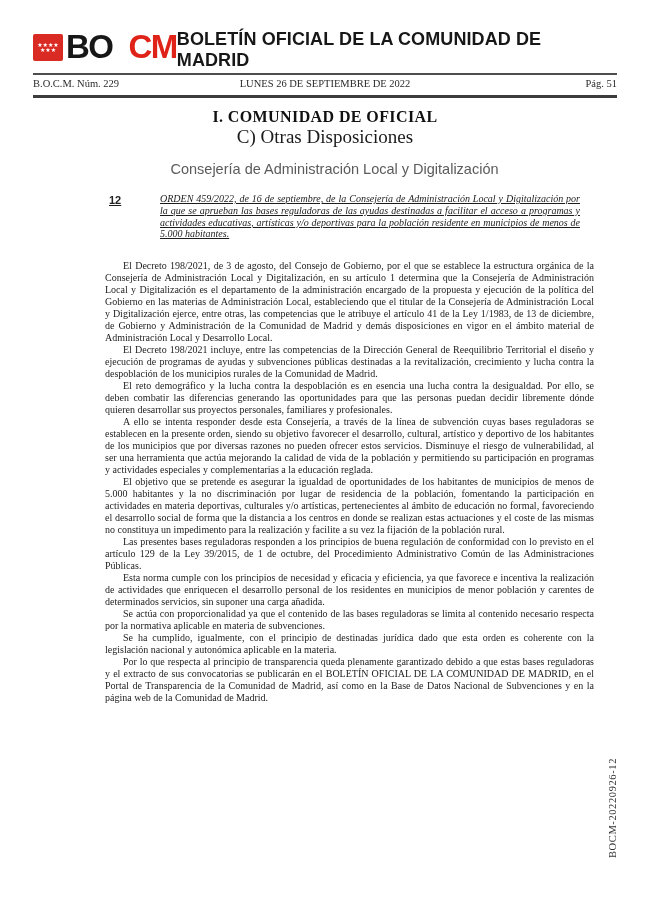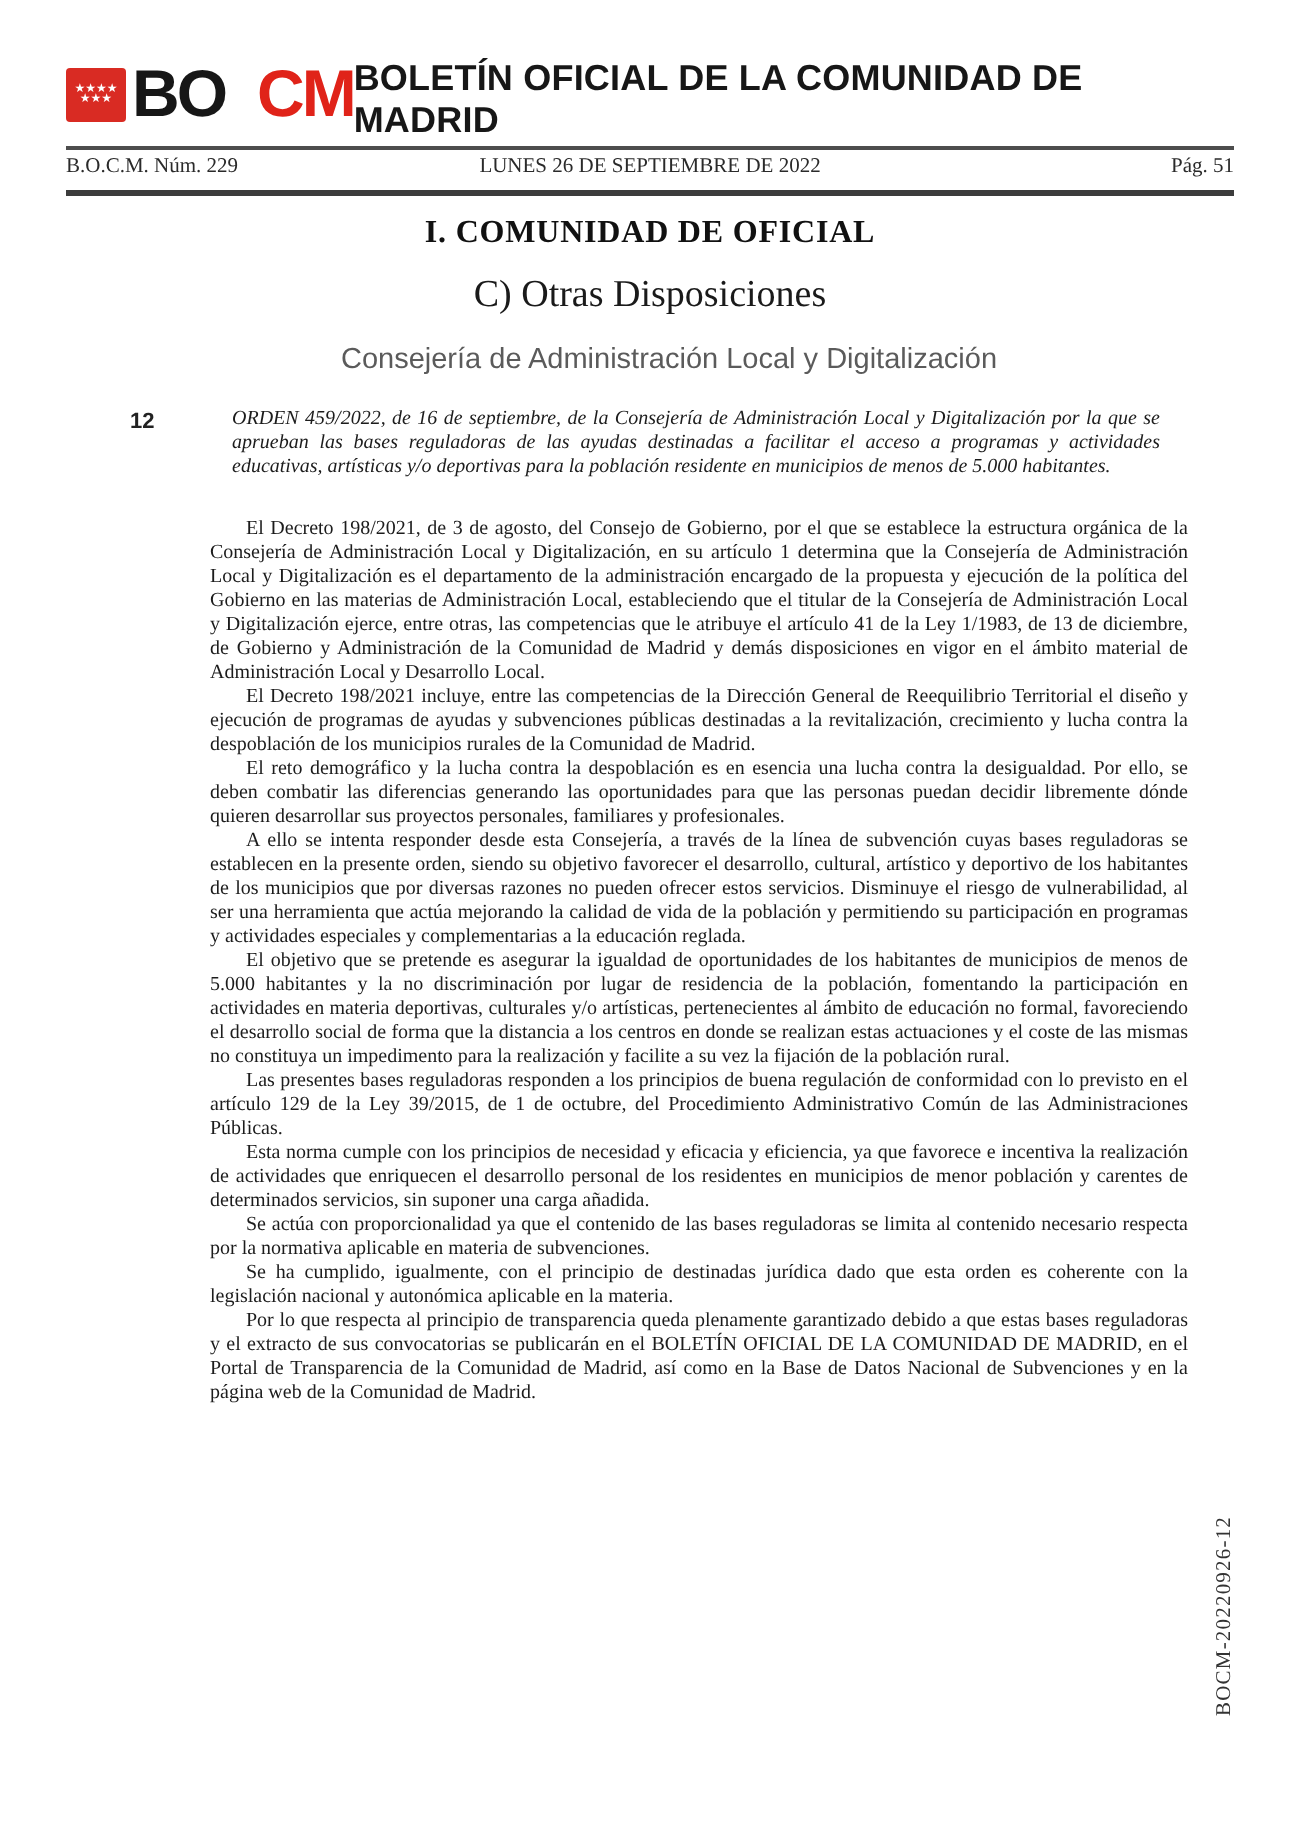--- a/index.html
+++ b/index.html
@@ -46,30 +46,30 @@
   .meta-date  { position:absolute; left:0; right:0; top:0; text-align:center; }
   .meta-page  { position:absolute; right:0; top:0; }
   .rule-2 { height:3px; background:#3c3c3c; margin:3px 33px 0 33px; }
 
   
   .sec-title {
     margin-top:10px; text-align:center; font-weight:bold;
     font-size:16px; letter-spacing:0.4px; color:#111;
   }
   .sec-sub {
-    margin-top:11px; text-align:center; font-weight:normal;
+    text-align:center; font-weight:normal;
     font-size:19px; color:#1a1a1a;
   }
   .sec-dept {
     margin-top:13px; text-align:center; font-weight:normal;
     font-family:"Liberation Sans", sans-serif; font-size:14.5px; color:#5b5b5b;padding-left:19px;
   }
 
   
-  .item { display:flex; margin:16px 70px 0 61px; }
+  .item { display:flex; margin:16px 70px 0 105px;text-decoration:underline; }
   .item-number {
     width:55px; flex:0 0 55px; padding-left:4px; padding-top:1px;
     font-family:"Liberation Sans", sans-serif; font-weight:bold; font-size:11px; color:#222;
   }
   .item-summary {
     font-style:italic; font-size:10px; line-height:11.8px;
     text-align:justify; color:#1c1c1c; hyphens:auto;
   }
 
   

